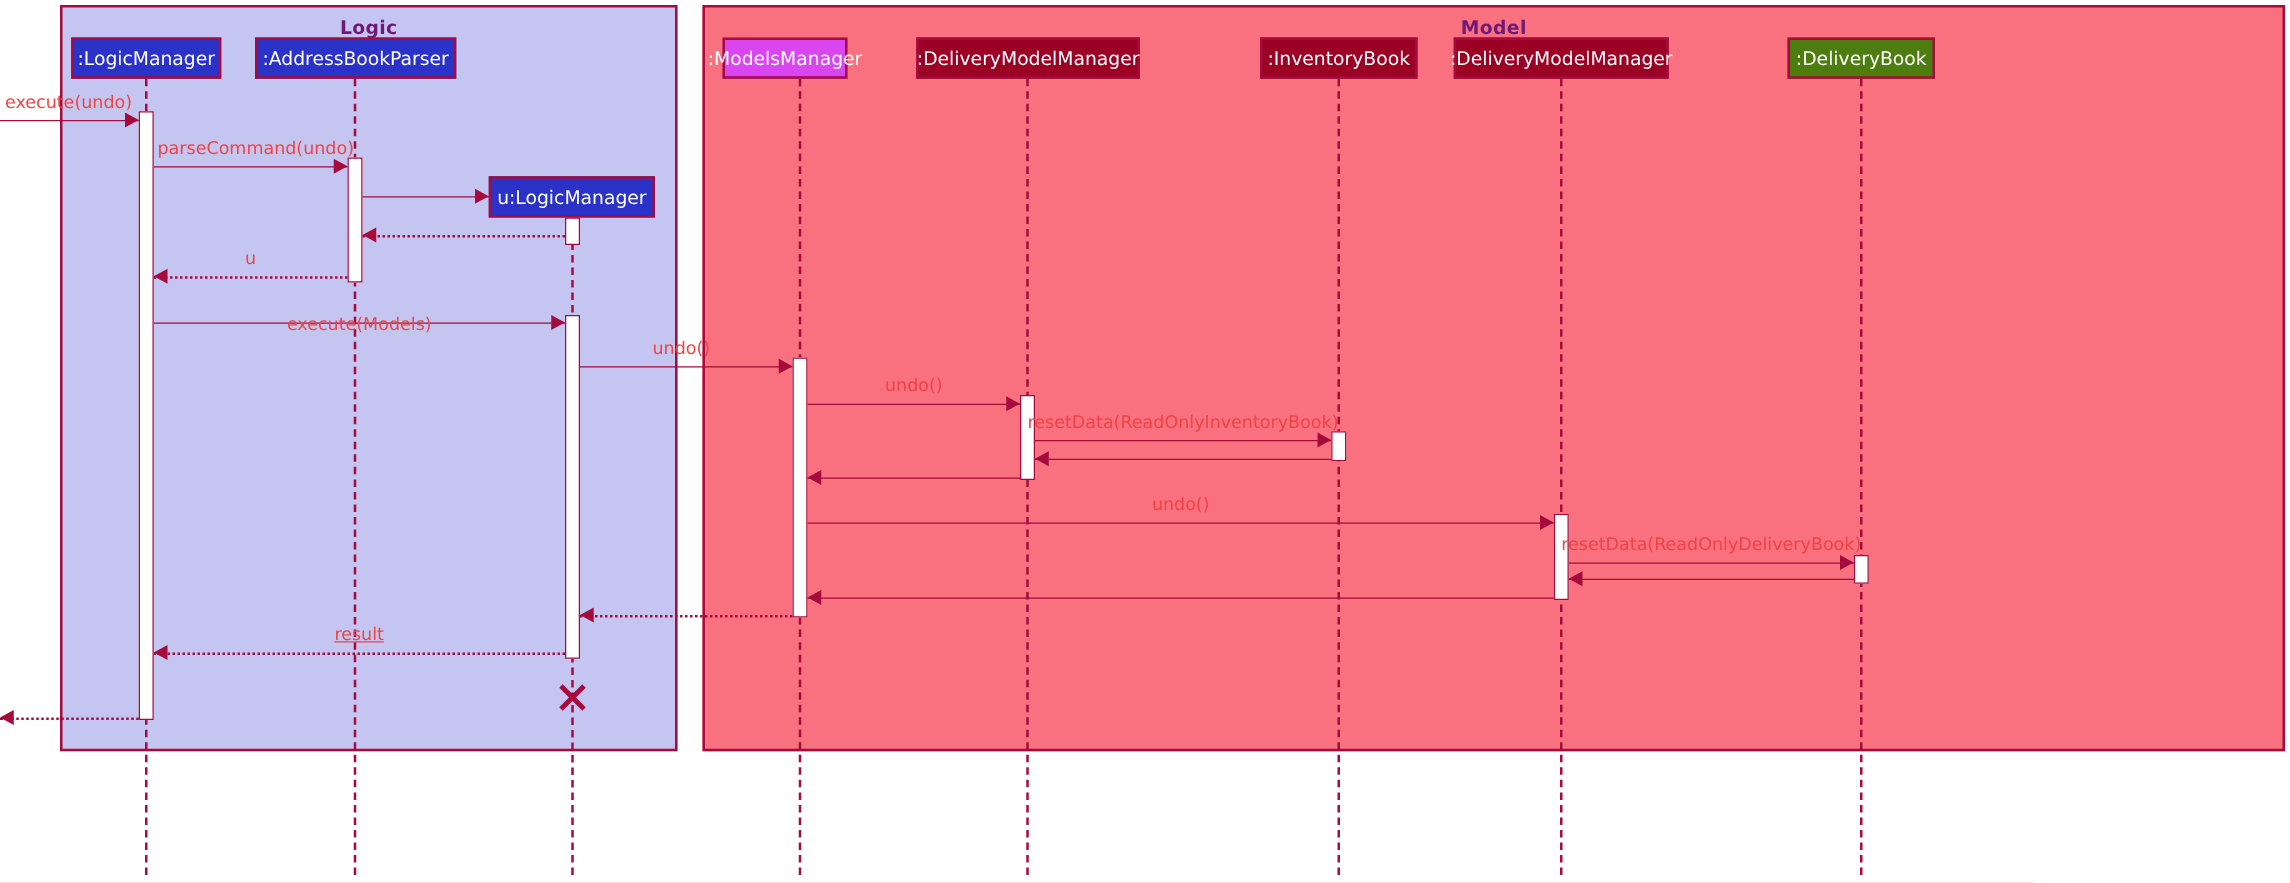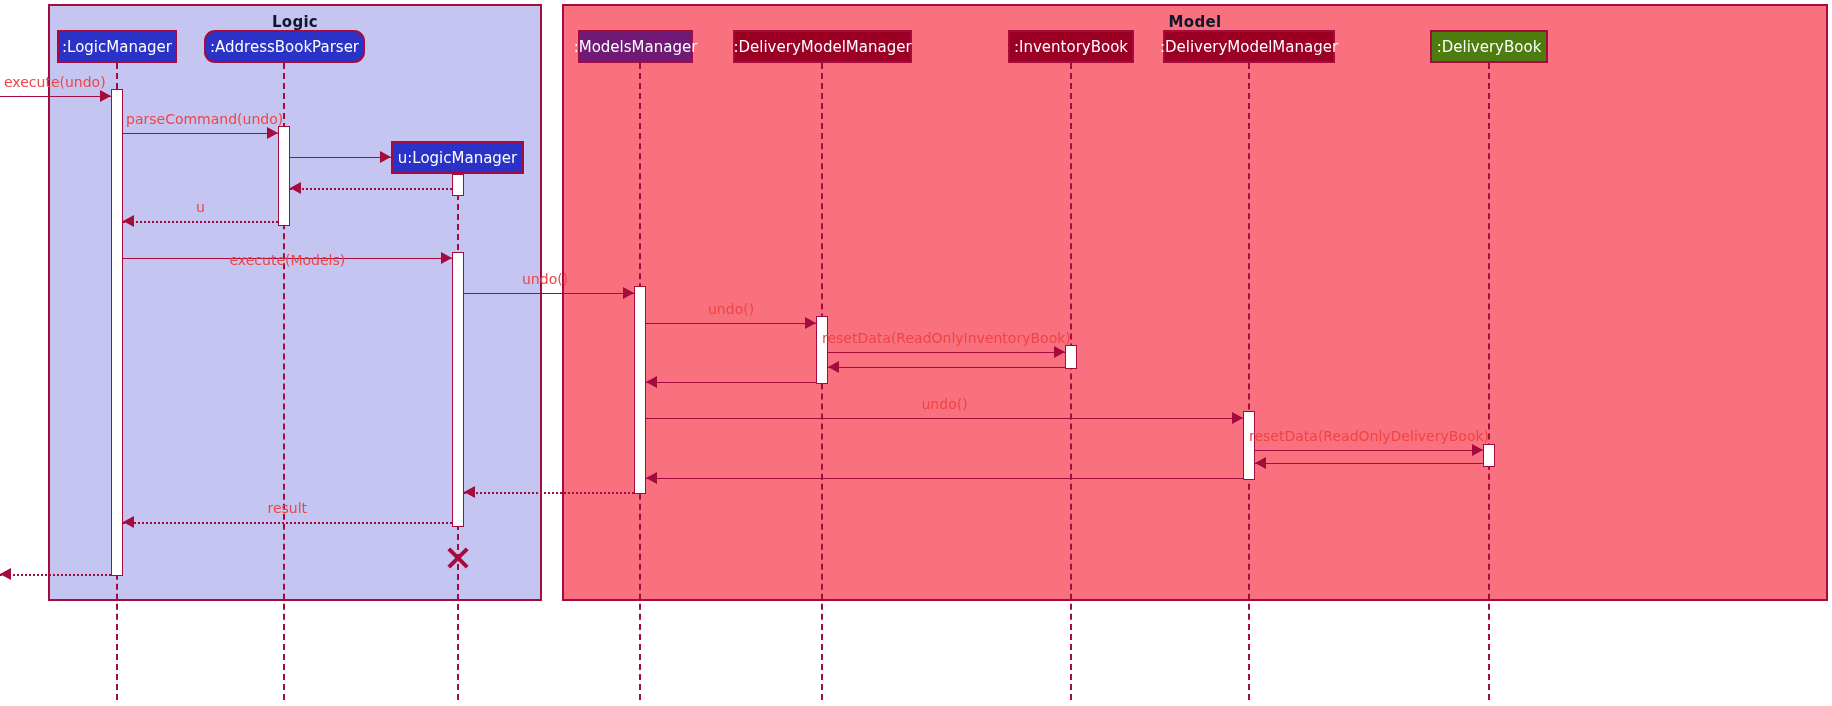--- a/index.html
+++ b/index.html
@@ -6,21 +6,21 @@
   body{
     font-family:"DejaVu Sans","Liberation Sans",sans-serif;
     width:1832px;height:706px;overflow:hidden;position:relative;
   }
   #canvas{position:absolute;left:0;top:0;width:1832px;height:706px;}
 
   
   .group{position:absolute;box-sizing:border-box;}
   .group-title{
     position:absolute;left:0;right:0;top:7px;text-align:center;
-    font-size:15px;font-weight:bold;color:#0f172a;
+    font-size:15px;font-weight:bold;color:#701a75;
     letter-spacing:.3px;
   }
 
   
   .participant{
     position:absolute;box-sizing:border-box;
     display:flex;align-items:center;justify-content:center;
     font-size:15px;color:#ffffff;white-space:nowrap;
     border-style:solid;border-width:2px;
   }
@@ -131,29 +131,29 @@
     <div class="arrow right" style="left: 1472px; top: 444px;"></div>
     <div class="msg-label" style="top: 428px; left: 1249px;">resetData(ReadOnlyDeliveryBook)</div>
     <div class="msg-line" style="left: 1255px; top: 463px; width: 228px;"></div>
     <div class="arrow left" style="left: 1255px; top: 457px;"></div>
     <div class="msg-line" style="left: 646px; top: 478px; width: 597px;"></div>
     <div class="arrow left" style="left: 646px; top: 472px;"></div>
     <div class="msg-line dotted" style="left: 464px; top: 492px; width: 170px;"></div>
     <div class="arrow left" style="left: 464px; top: 486px;"></div>
     <div class="msg-line dotted" style="left: 123px; top: 522px; width: 329px;"></div>
     <div class="arrow left" style="left: 123px; top: 516px;"></div>
-    <div class="msg-label" style="top: 500px; left: 267.5px;">result</div>
+    <div class="msg-label" style="top: 500px; left: 267.5px; text-decoration: underline;">result</div>
     <div class="msg-line dotted" style="left: 0px; top: 574px; width: 111px;"></div>
     <div class="arrow left" style="left: 0px; top: 568px;"></div>
     <div class="vline" style="left: 457px; top: 174px; height: 0px;"></div>
     <div class="destroy" style="left: 445px; top: 544px;">
       <i class="a"></i>
       <i class="b"></i>
     </div>
     <div class="participant" style="left: 57px; top: 30px; width: 120px; height: 33px; background: rgb(43, 50, 200); border-color: rgb(165, 11, 60);">:LogicManager</div>
-    <div class="participant" style="left: 204px; top: 30px; width: 161px; height: 33px; background: rgb(43, 50, 200); border-color: rgb(165, 11, 60); border-radius: 11px;">:AddressBookParser</div>
+    <div class="participant" style="left: 204px; top: 30px; width: 161px; height: 33px; background: rgb(43, 50, 200); border-color: rgb(165, 11, 60);">:AddressBookParser</div>
     <div class="participant" style="left: 391px; top: 141px; width: 133px; height: 33px; background: rgb(43, 50, 200); border-color: rgb(165, 11, 60);">u:LogicManager</div>
-    <div class="participant" style="left: 578px; top: 30px; width: 115px; height: 33px; background: #701a75; border-color: rgb(165, 11, 60);">:ModelsManager</div>
+    <div class="participant" style="left: 578px; top: 30px; width: 100px; height: 33px; background: #d946ef; border-color: rgb(165, 11, 60);">:ModelsManager</div>
     <div class="participant" style="left: 733px; top: 30px; width: 179px; height: 33px; background: rgb(155, 0, 36); border-color: rgb(165, 11, 60);">:DeliveryModelManager</div>
     <div class="participant" style="left: 1008px; top: 30px; width: 126px; height: 33px; background: rgb(155, 0, 36); border-color: rgb(165, 11, 60);">:InventoryBook</div>
     <div class="participant" style="left: 1163px; top: 30px; width: 172px; height: 33px; background: rgb(155, 0, 36); border-color: rgb(165, 11, 60);">:DeliveryModelManager</div>
     <div class="participant" style="left: 1430px; top: 30px; width: 118px; height: 33px; background: #4d7c0f; border-color: rgb(165, 11, 60);">:DeliveryBook</div>
   </div>
 
 </body></html>

